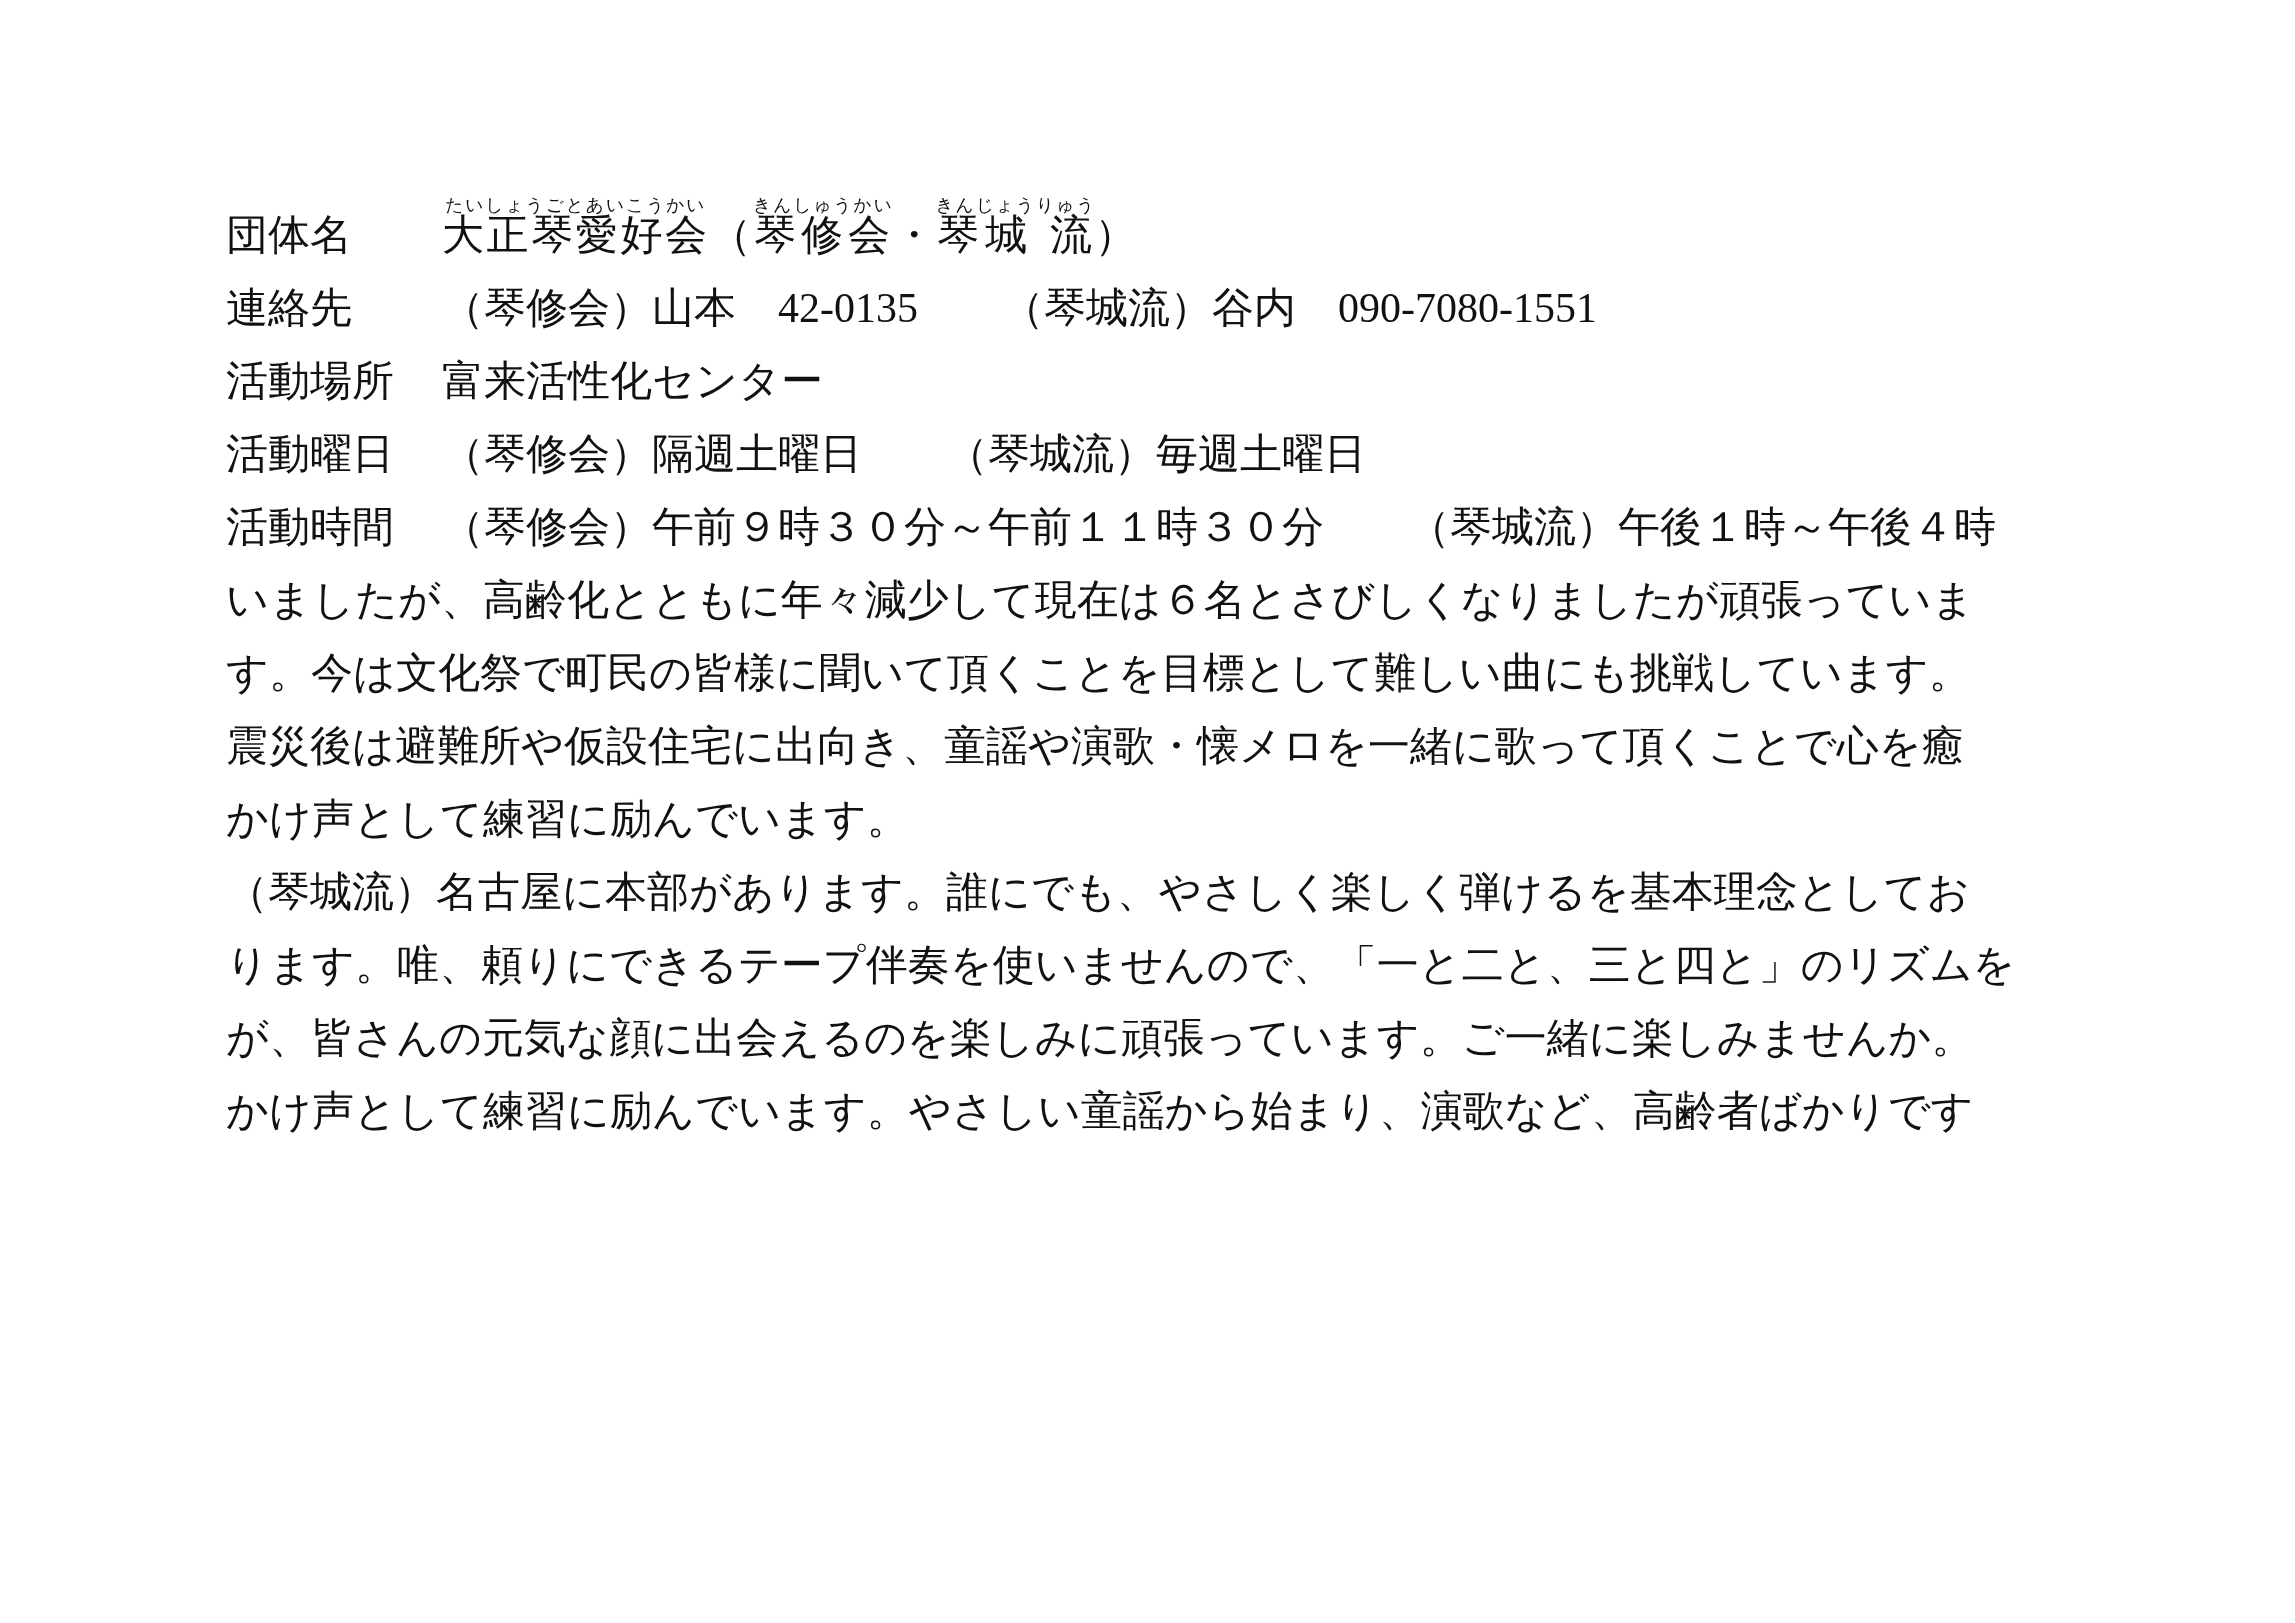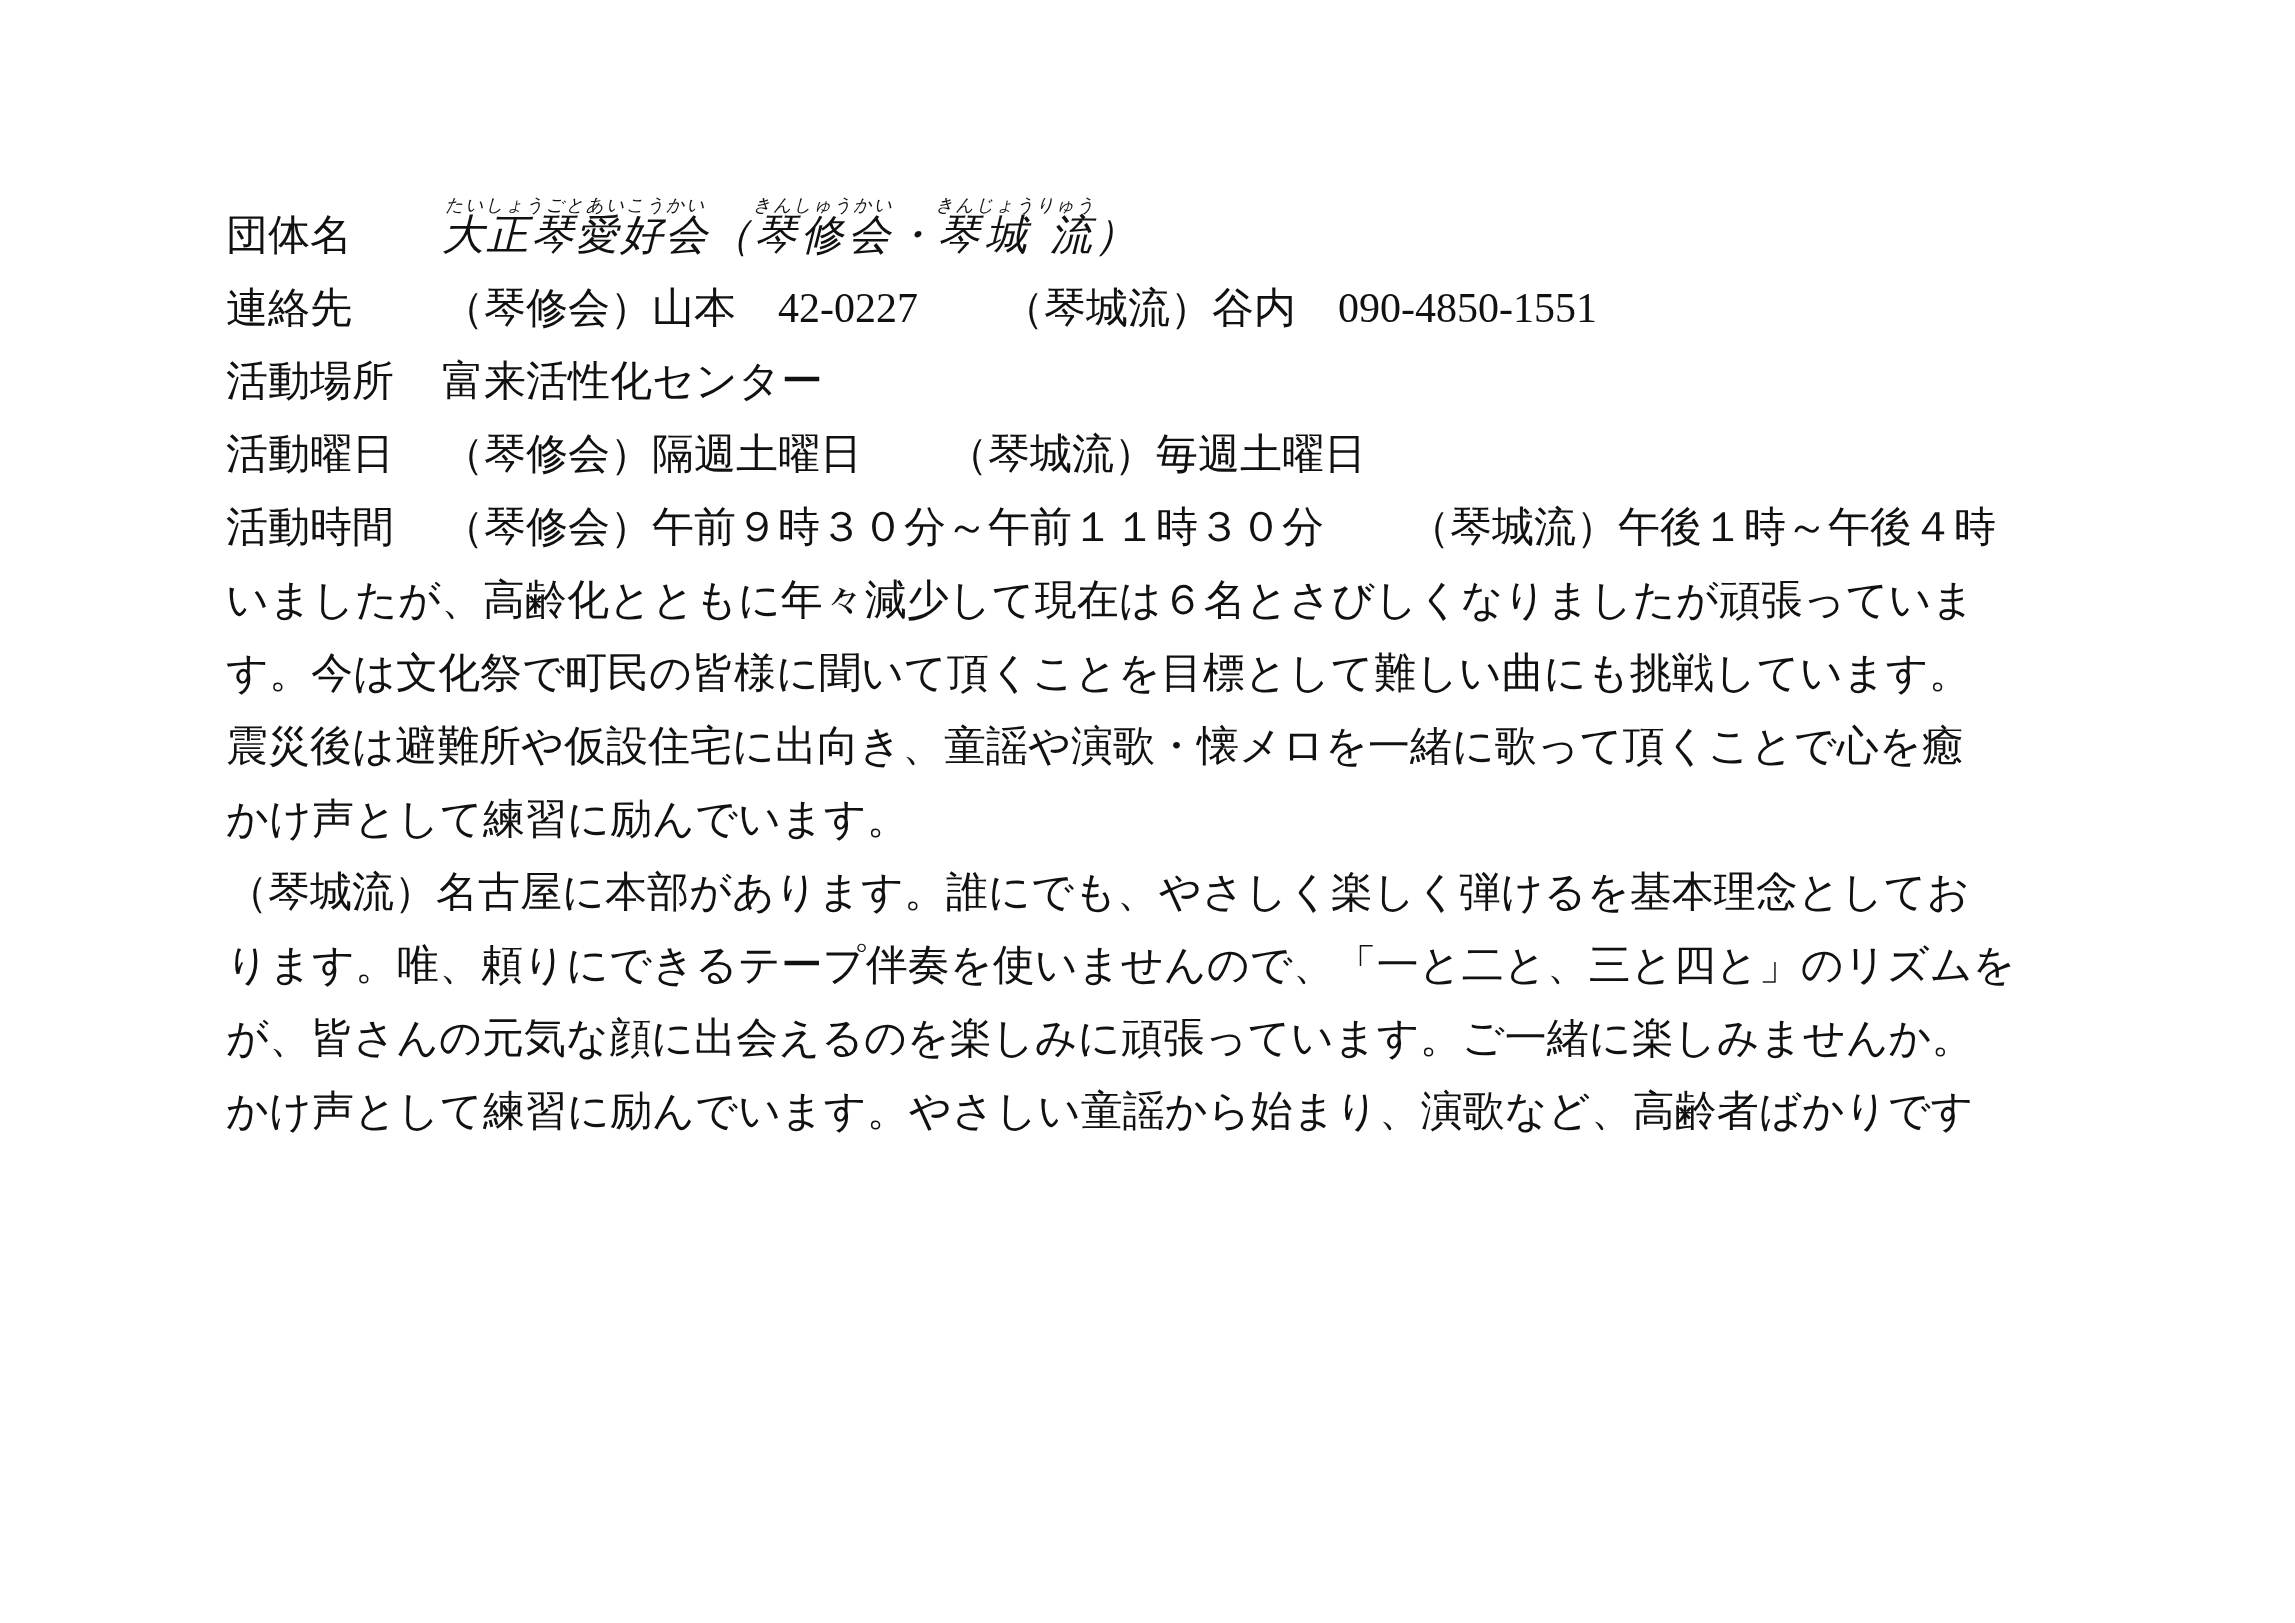--- a/index.html
+++ b/index.html
@@ -30,21 +30,20 @@
     white-space: nowrap;
   }
   .label {
     flex: 0 0 216px;
   }
   .value {
     flex: 1 1 auto;
   }
   .title-row .value {
     letter-spacing: 2.6px;
-    font-style: italic;
   }
   ruby {
     ruby-align: space-around;
   }
   ruby rt {
     font-size: 17.7px;
     letter-spacing: 2px;
     text-align: center;
   }
   .intro-line {
@@ -60,21 +59,21 @@
   <div class="content">
 
     <div class="row title-row">
       <span class="label">団体名</span>
       <span class="value" id="title-name"><ruby><span>大正琴愛好会</span><rt>たいしょうごとあいこうかい</rt></ruby><span>（</span><ruby><span>琴修会</span><rt>きんしゅうかい</rt></ruby><span>・</span><ruby><span>琴城 流</span><rt>きんじょうりゅう</rt></ruby><span>）</span></span>
     </div>
 
     <div id="field-rows">
         <div class="row">
           <span class="label">連絡先</span>
-          <span class="value">（琴修会）山本　42-0227　　（琴城流）谷内　090-4850-1551</span>
+          <span class="value">（琴修会）山本　42-0135　　（琴城流）谷内　090-7080-1551</span>
         </div>
         <div class="row">
           <span class="label">活動場所</span>
           <span class="value">富来活性化センター</span>
         </div>
         <div class="row">
           <span class="label">活動曜日</span>
           <span class="value">（琴修会）隔週土曜日　　（琴城流）毎週土曜日</span>
         </div>
         <div class="row">

